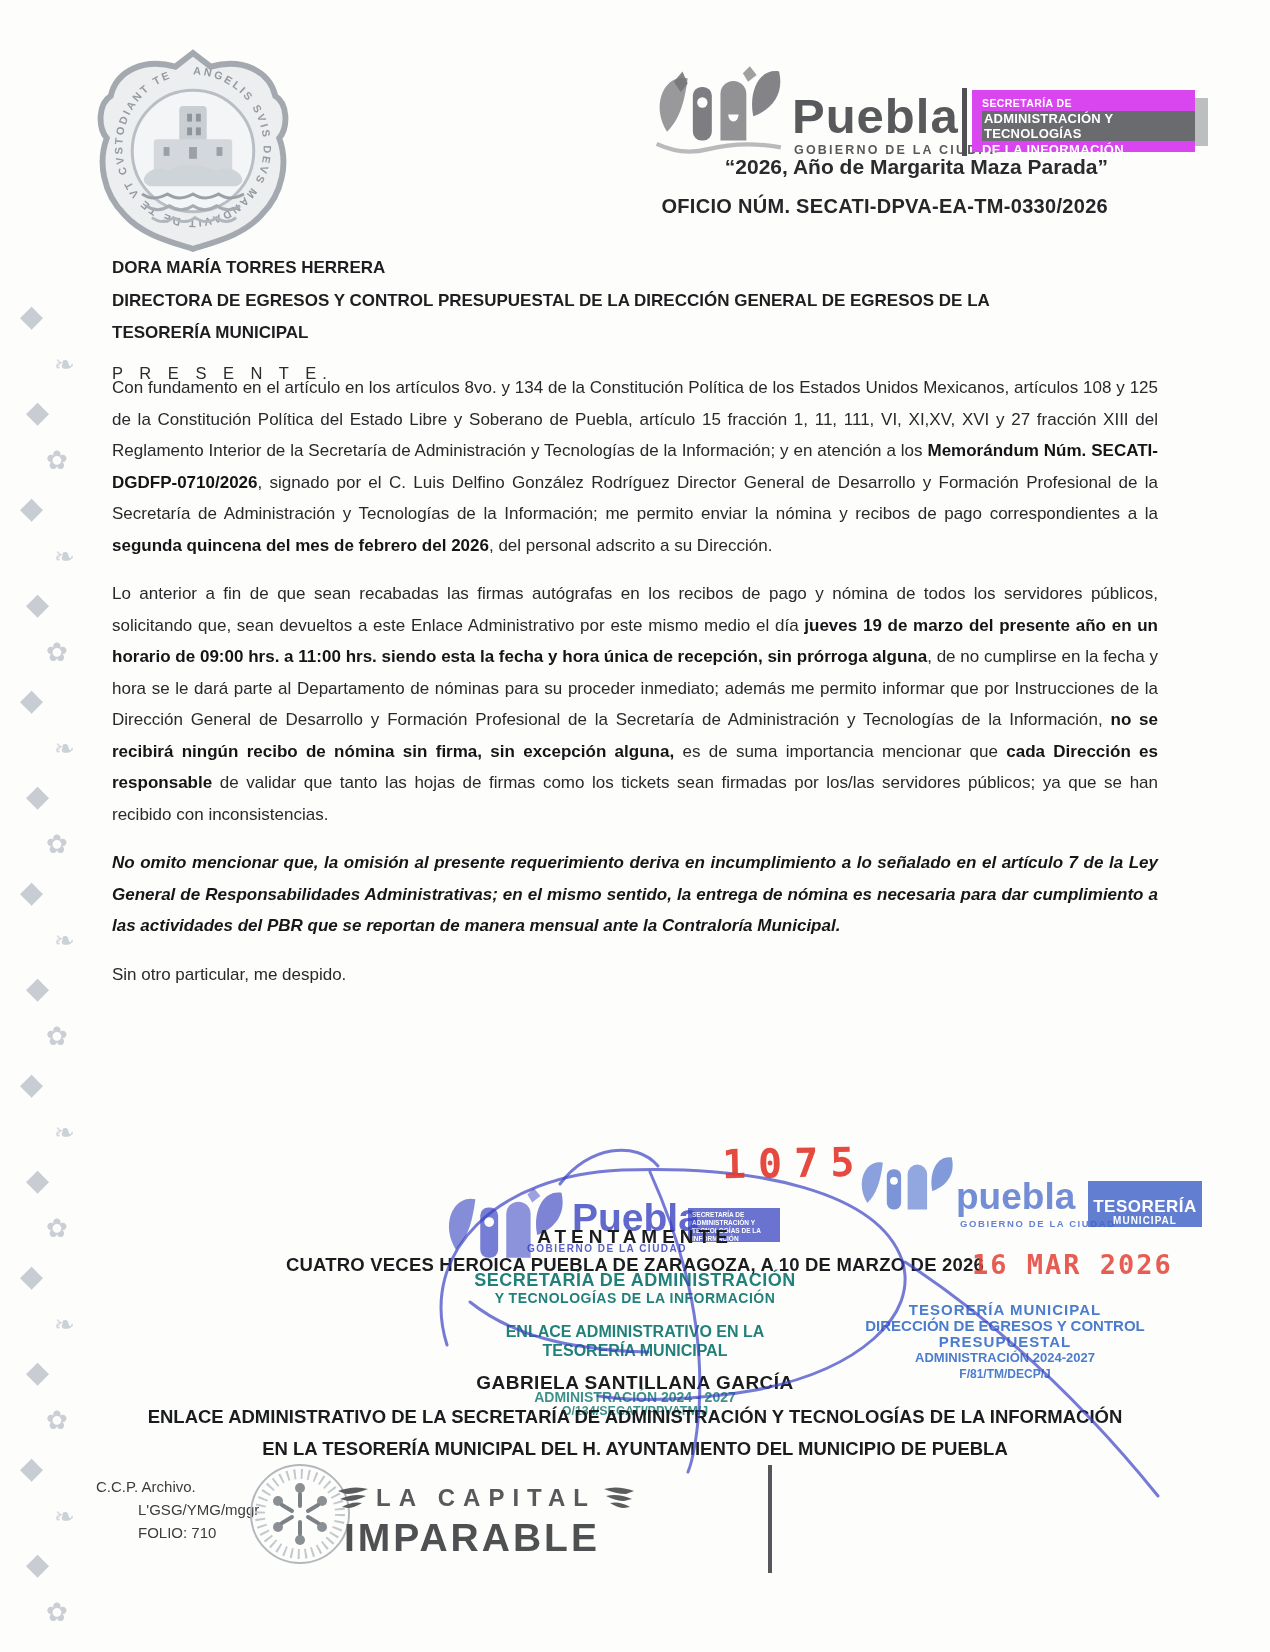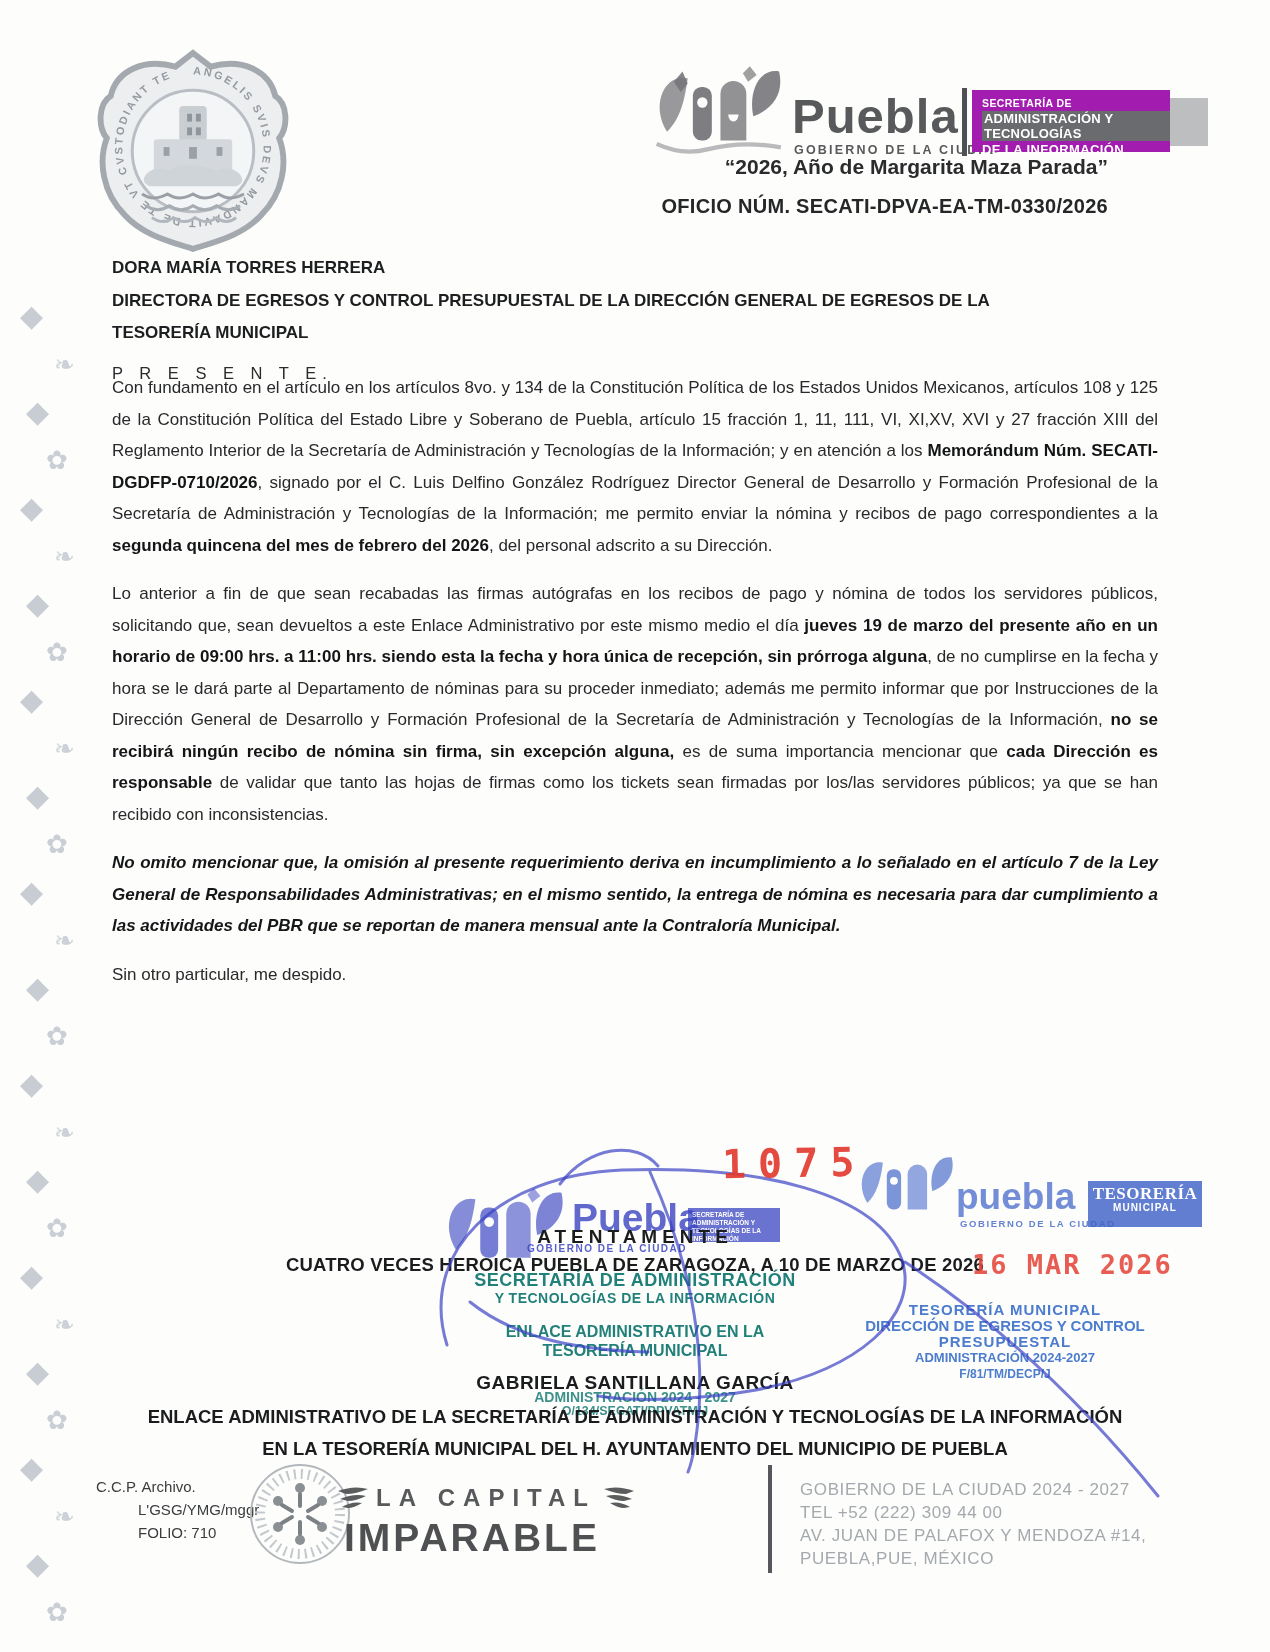--- a/index.html
+++ b/index.html
@@ -16,21 +16,21 @@
 
   
   .crest{left:95px;top:45px;z-index:1;}
 
   
   .hdr-cluster{left:648px;top:62px;z-index:1;color:#77777b;}
   .brand{left:792px;top:88px;font-size:49px;font-weight:bold;color:#58595b;letter-spacing:1px;z-index:1;}
   .brand-sub{left:794px;top:143px;font-size:12.5px;font-weight:bold;color:#58595b;letter-spacing:2.2px;z-index:1;}
   .hdr-divider{left:962px;top:88px;width:5px;height:68px;background:#4f5053;z-index:1;}
   .hdr-badge-tail{left:1168px;top:98px;width:40px;height:48px;background:#bdbec0;z-index:1;}
-  .hdr-badge{left:972px;top:90px;width:198px;height:62px;background:#a21caf;color:#fff;
+  .hdr-badge{left:972px;top:90px;width:223px;height:62px;background:#d946ef;color:#fff;
              padding:7px 0 0 10px;box-sizing:border-box;z-index:2;}
   .badge-l1{font-size:10.5px;font-weight:600;letter-spacing:.4px;}
   .badge-l2{font-size:13px;font-weight:800;letter-spacing:.2px;margin-top:2px;background:#6a6b6e;display:inline-block;padding:0 2px;}
   .badge-l3{font-size:13px;font-weight:800;letter-spacing:.4px;text-decoration:underline;}
 
   .year-quote{left:640px;top:155px;width:468px;text-align:right;font-size:21px;font-weight:800;color:#2a2b2d;z-index:1;}
   .oficio-num{left:600px;top:195px;width:508px;text-align:right;font-size:20px;font-weight:800;color:#252628;letter-spacing:.3px;z-index:1;}
 
   
   .recipient{left:112px;top:252px;z-index:2;}
@@ -71,21 +71,21 @@
              font-family:"DejaVu Sans Mono",monospace;transform:rotate(-1deg);z-index:6;opacity:.92;}
   .red-date{left:972px;top:1249px;font-size:27px;font-weight:bold;color:#e5483c;letter-spacing:2px;
             font-family:"DejaVu Sans Mono",monospace;z-index:6;opacity:.88;}
 
   
   .stamp-cluster-r{left:853px;top:1143px;z-index:3;opacity:.8;}
   .stamp-brand-r{left:956px;top:1176px;font-size:37px;font-weight:bold;color:#3f63c8;opacity:.72;z-index:3;}
   .stamp-gob-r{left:960px;top:1218px;font-size:9.5px;font-weight:800;letter-spacing:1.6px;color:#3f63c8;opacity:.8;z-index:3;}
   .tes-box{left:1088px;top:1181px;width:114px;height:46px;background:#3f63c8;opacity:.82;color:#fff;
            text-align:center;z-index:3;}
-  .tes-box .t1{font-size:17px;font-weight:800;letter-spacing:.5px;margin-top:3px;font-family:Liberation Serif, serif;}
+  .tes-box .t1{font-size:17px;font-weight:800;letter-spacing:.5px;margin-top:16px;}
   .tes-box .t2{font-size:10px;font-weight:700;letter-spacing:1px;margin-top:-2px;}
   .tes-block{left:845px;top:1302px;width:320px;text-align:center;color:#4b7ccd;font-weight:600;z-index:3;}
   .tes-block div{line-height:16px;}
   .tb1{font-size:15px;letter-spacing:1px;}
   .tb2{font-size:15px;}
   .tb3{font-size:15px;letter-spacing:1px;}
   .tb4{font-size:13px;}
   .tb5{font-size:12px;}
 
   .sig-svg{left:0;top:0;z-index:5;pointer-events:none;}
@@ -291,20 +291,14 @@
     <span class="cap-line1">LA CAPITAL</span>
     <svg width="34" height="26" viewBox="0 0 34 26" fill="#5a5c5e" style="transform:scaleX(-1)">
       <path d="M2,6 Q18,0 32,4 Q20,9 10,9 Z"></path>
         <path d="M4,14 Q18,8 30,11 Q20,16 12,16 Z"></path>
         <path d="M6,22 Q16,16 26,18 Q18,23 12,23 Z"></path>
     </svg>
   </div>
   <div class="abs cap-line2">IMPARABLE</div>
 
   <div class="abs foot-div"></div>
-  <div class="abs address">
-    <div>GOBIERNO DE LA CIUDAD 2024 - 2027</div>
-    <div>TEL +52 (222) 309 44 00</div>
-    <div>AV. JUAN DE PALAFOX Y MENDOZA #14,</div>
-    <div>PUEBLA,PUE, MÉXICO</div>
-  </div>
 
 </div>
 
 </body></html>

